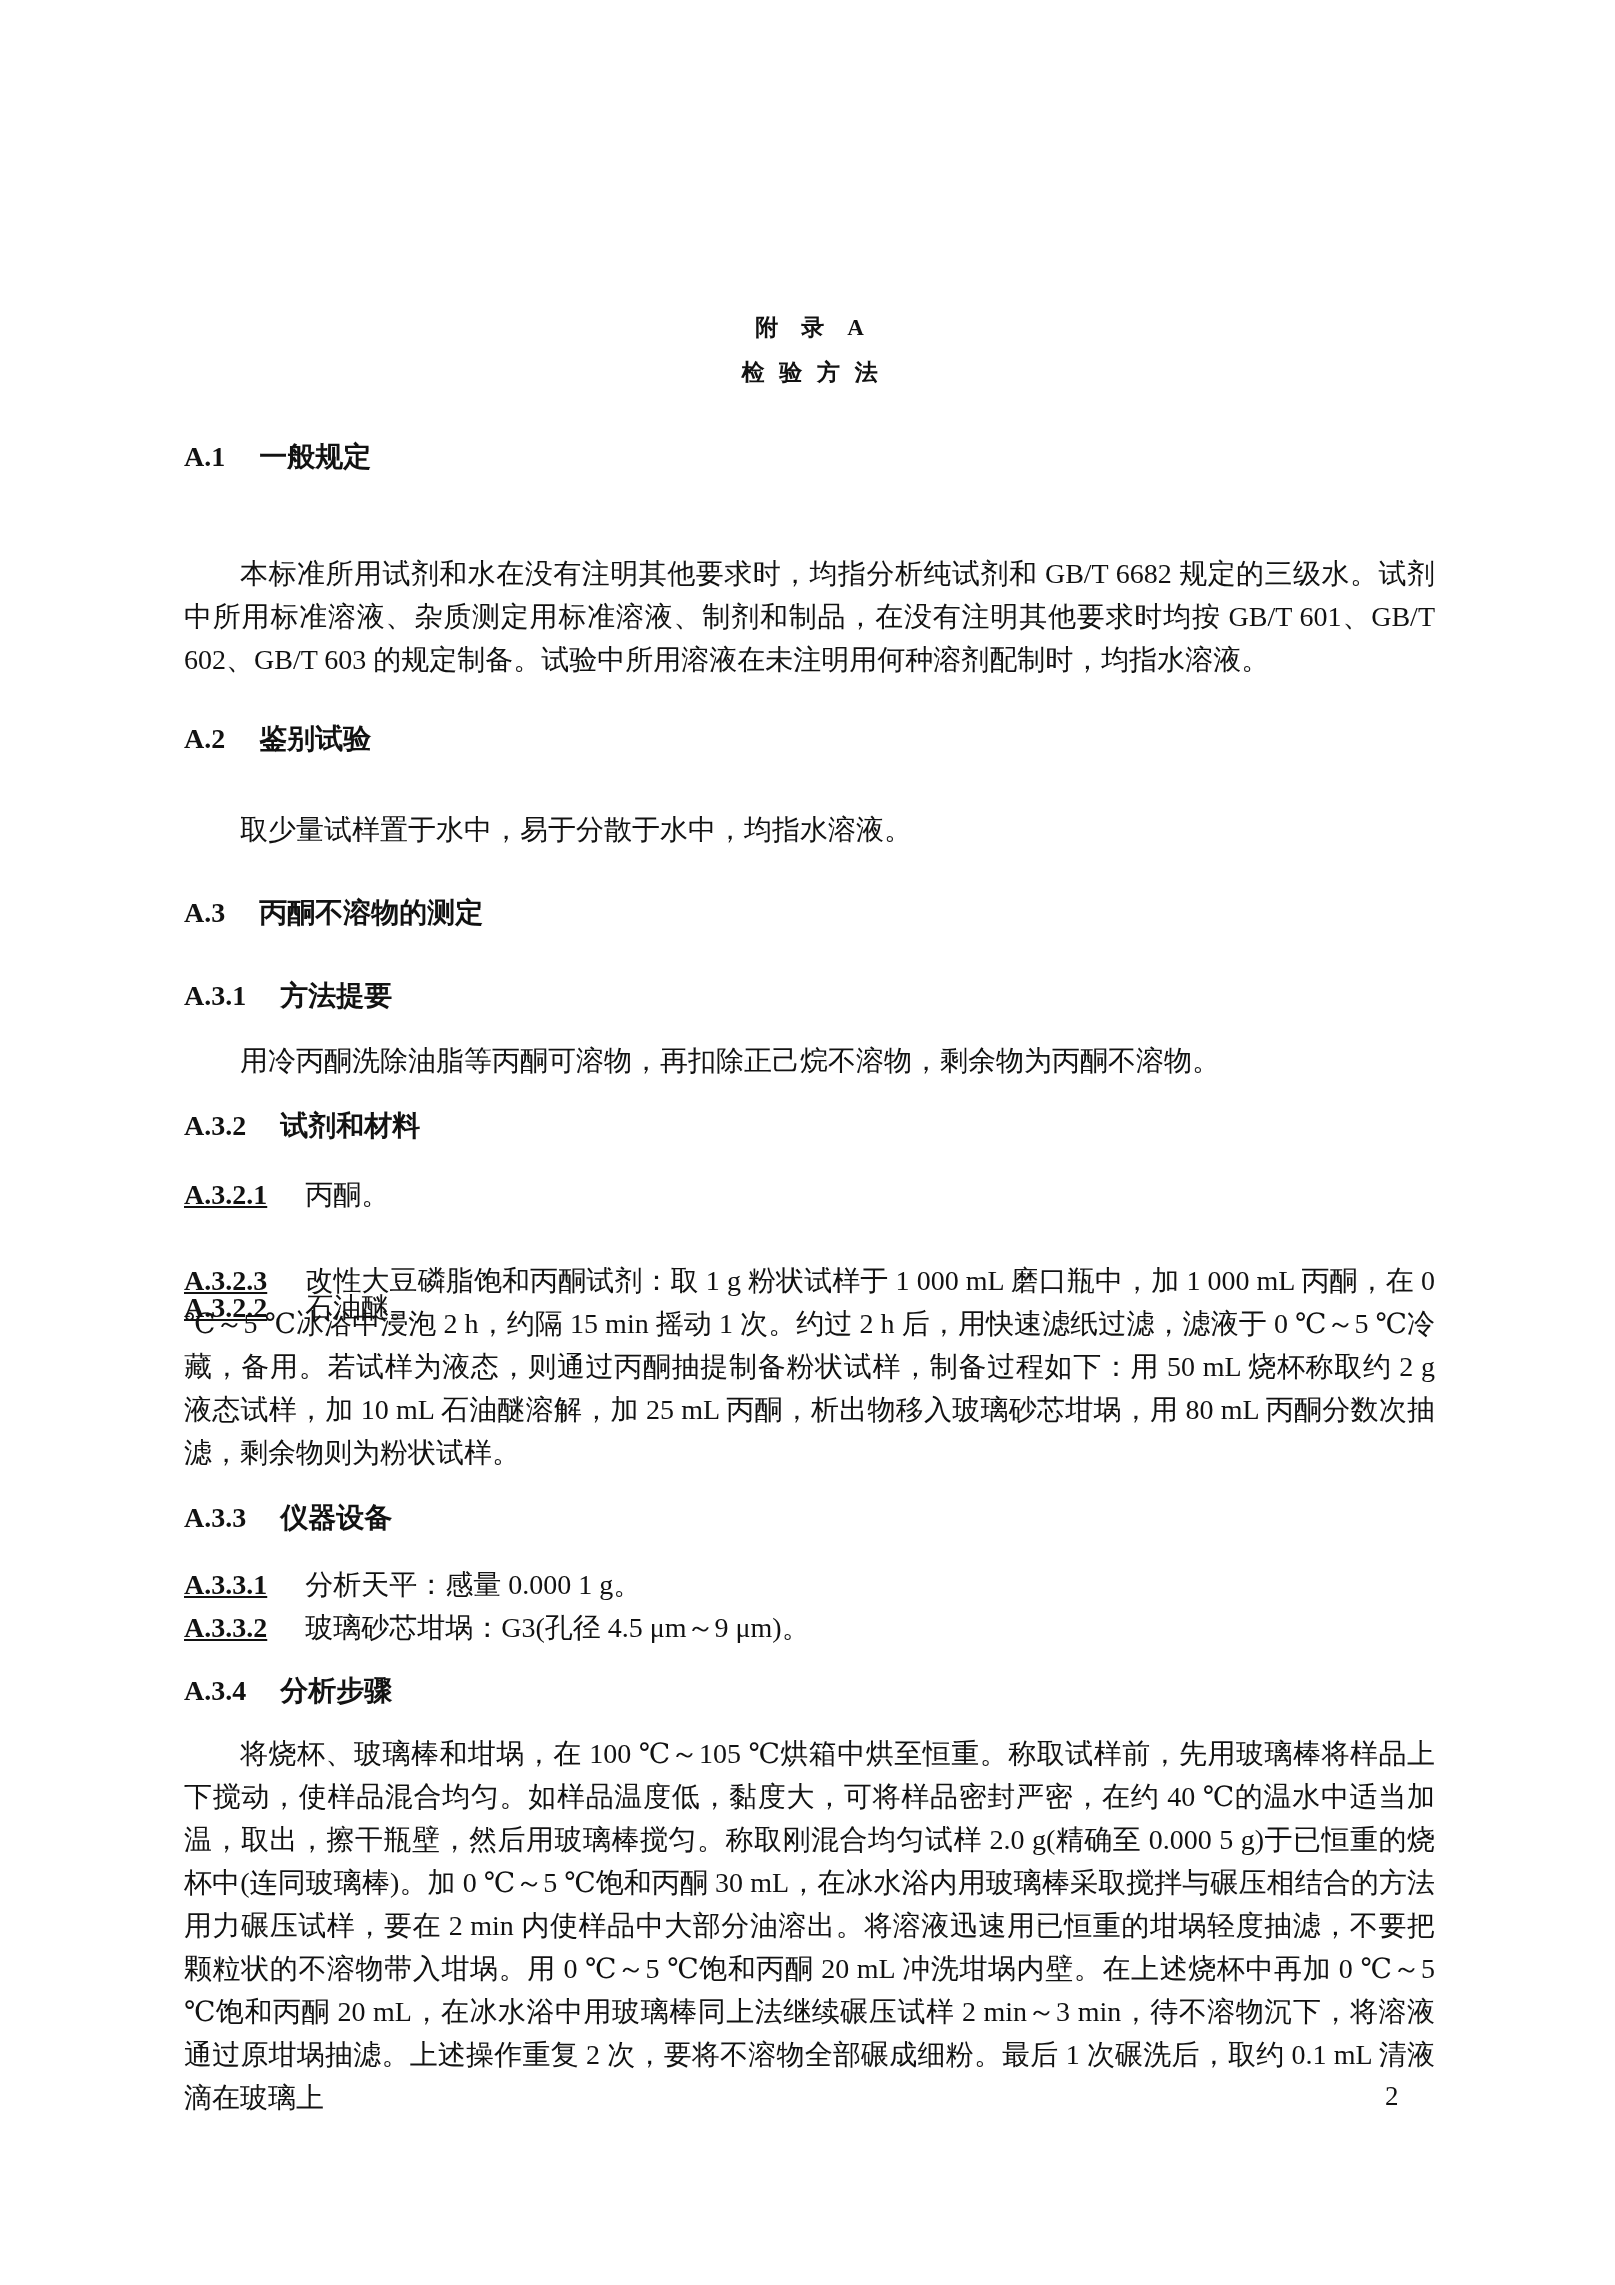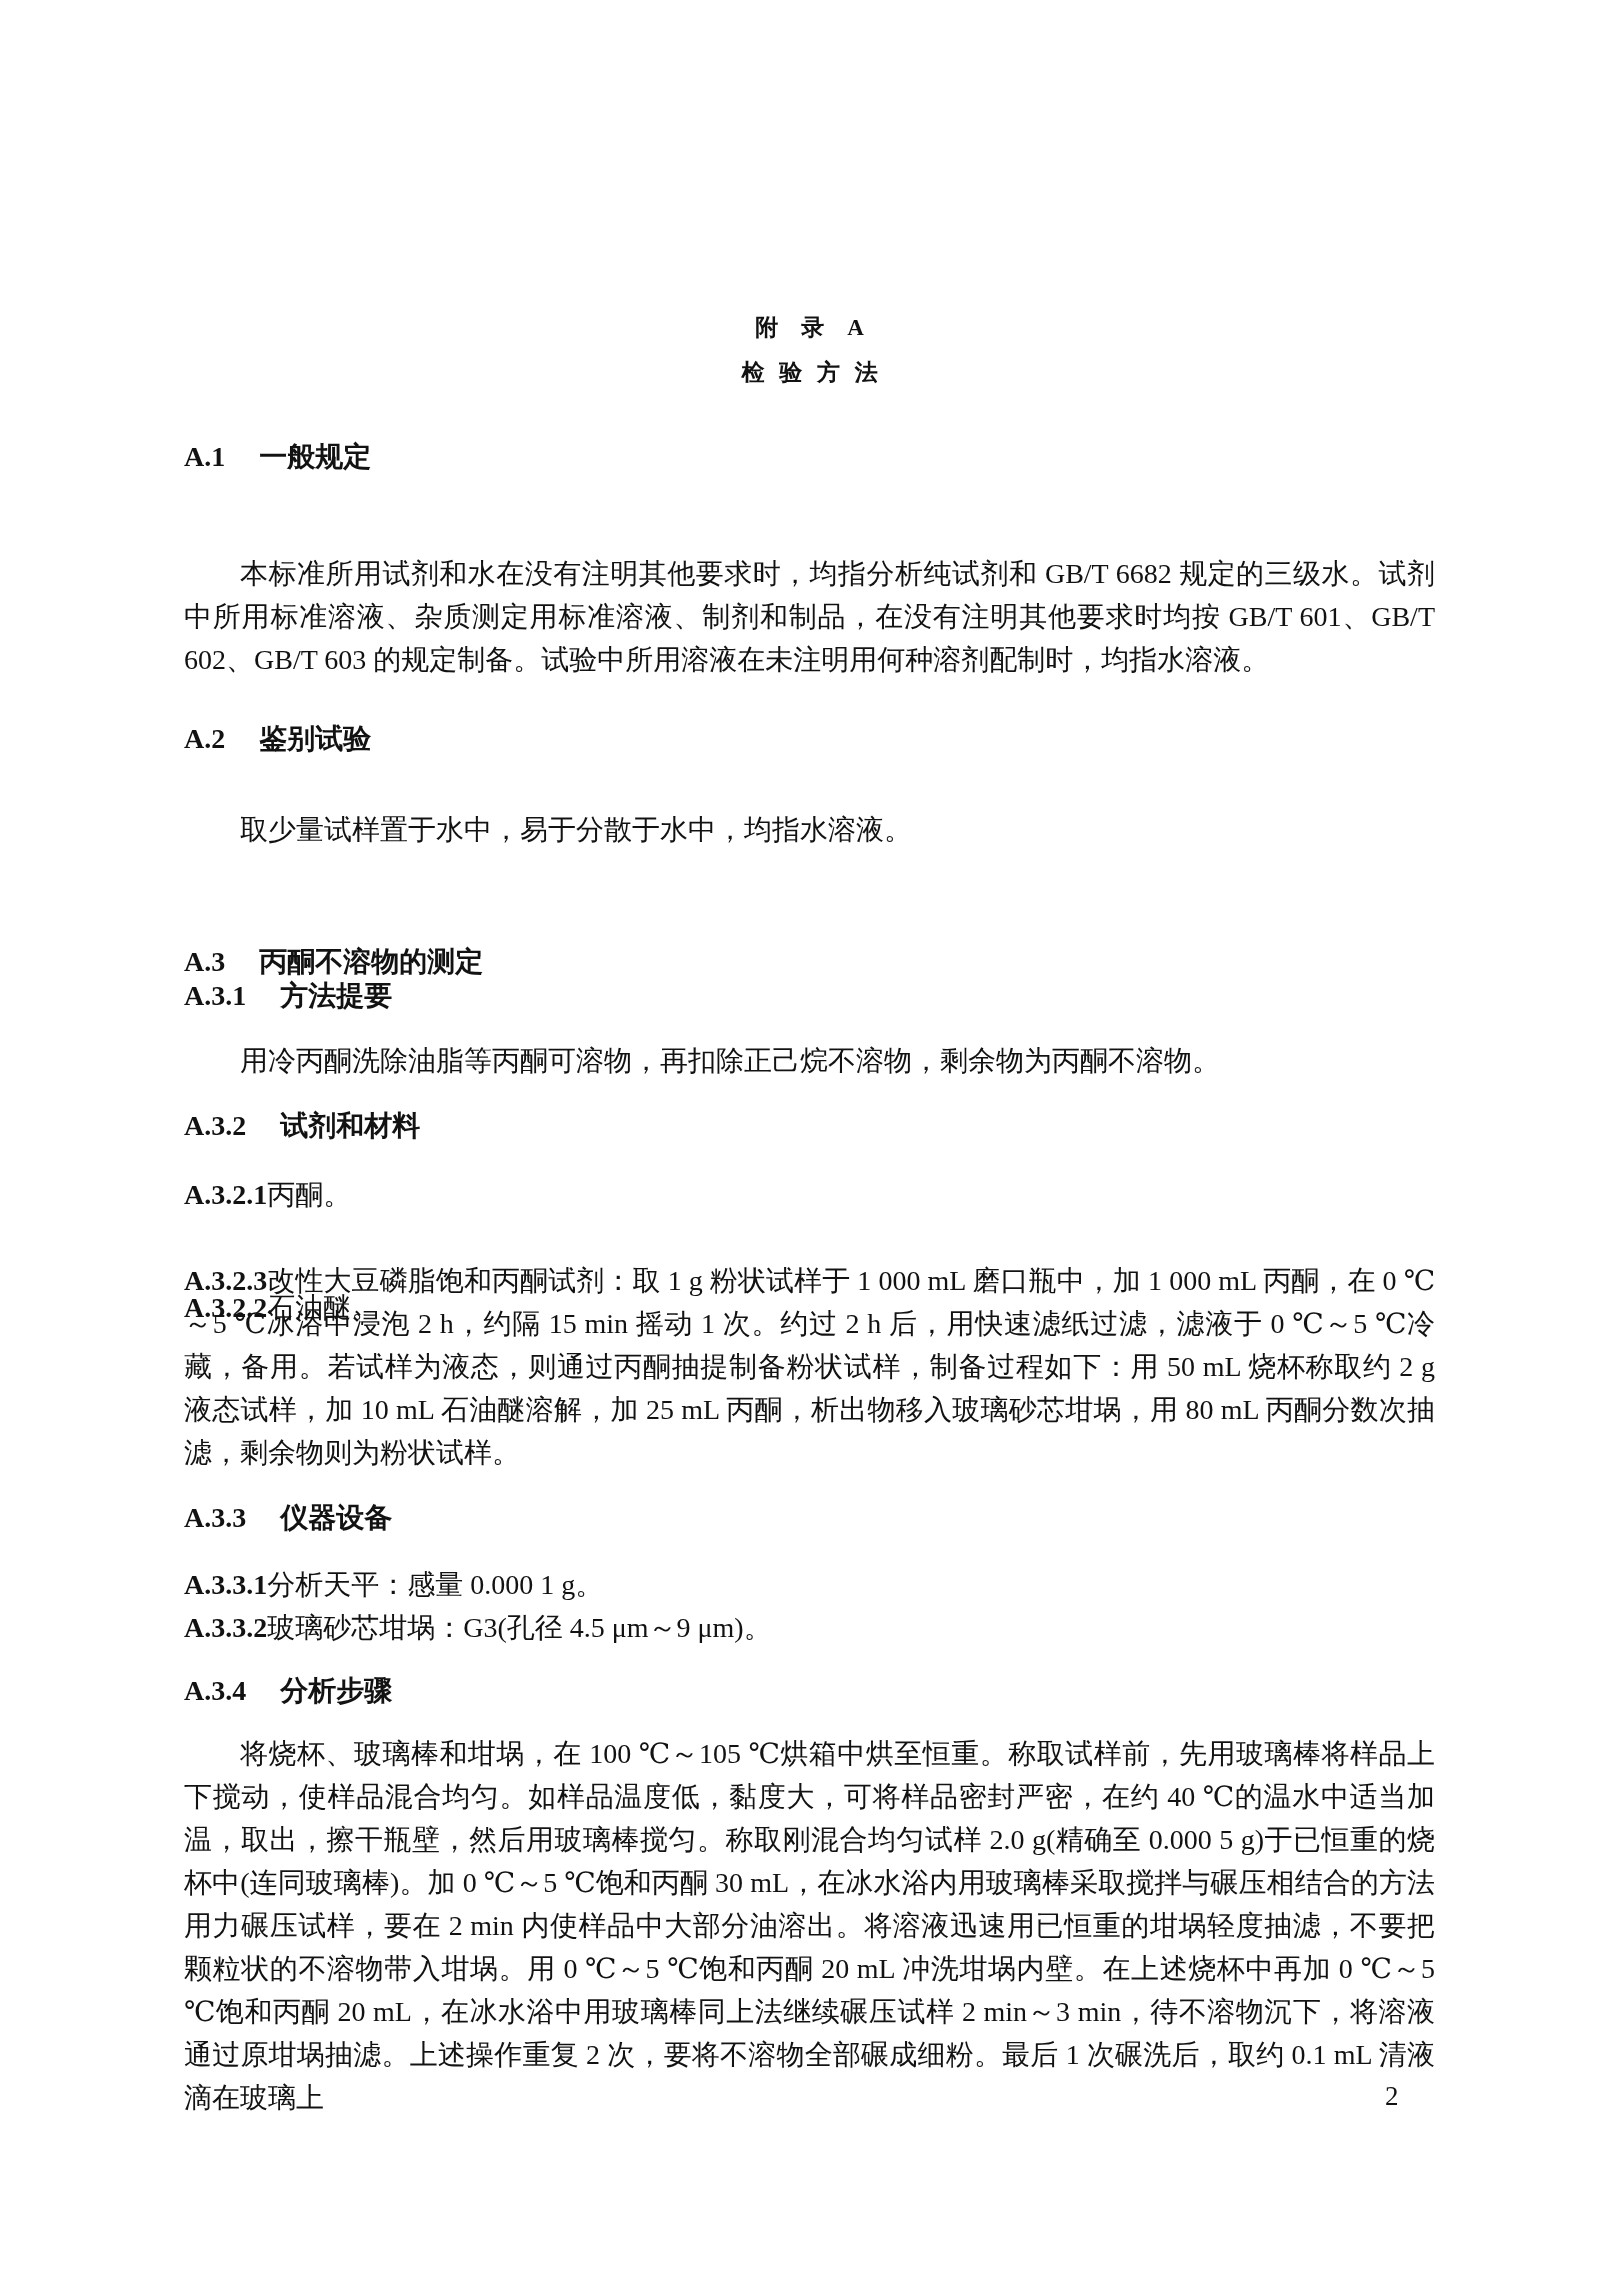--- a/index.html
+++ b/index.html
@@ -35,21 +35,21 @@
     line-height:1;
   }
   .h .hn{margin-right:34px;}
   .body{
     font-size:28px;
     line-height:43px;
     text-align:justify;
     margin:0;
   }
   .indent{text-indent:2em;}
-  .inum{font-weight:bold;}
+  .inum{font-weight:bold;margin-right:38px;text-decoration:underline;}
   .page-num{
     position:absolute;
     top:2083px;
     left:1385px;
     font-size:27px;
     line-height:1;
   }
 </style>
 </head>
 <body>
@@ -63,21 +63,21 @@
   <div class="abs h" style="top:443px">
     <span class="hn">A.1</span><span>一般规定</span>
   </div>
   <p class="abs body indent" style="top:552px">本标准所用试剂和水在没有注明其他要求时，均指分析纯试剂和 GB/T 6682 规定的三级水。试剂中所用标准溶液、杂质测定用标准溶液、制剂和制品，在没有注明其他要求时均按 GB/T 601、GB/T 602、GB/T 603 的规定制备。试验中所用溶液在未注明用何种溶剂配制时，均指水溶液。</p>
 
   <div class="abs h" style="top:725px">
     <span class="hn">A.2</span><span>鉴别试验</span>
   </div>
   <p class="abs body indent" style="top:808px">取少量试样置于水中，易于分散于水中，均指水溶液。</p>
 
-  <div class="abs h" style="top:948px">
+  <div class="abs h" style="top:899px">
     <span class="hn">A.3</span><span>丙酮不溶物的测定</span>
   </div>
 
   <div class="abs h" style="top:982px">
     <span class="hn">A.3.1</span><span>方法提要</span>
   </div>
   <p class="abs body indent" style="top:1039px">用冷丙酮洗除油脂等丙酮可溶物，再扣除正己烷不溶物，剩余物为丙酮不溶物。</p>
 
   <div class="abs h" style="top:1112px">
     <span class="hn">A.3.2</span><span>试剂和材料</span>

